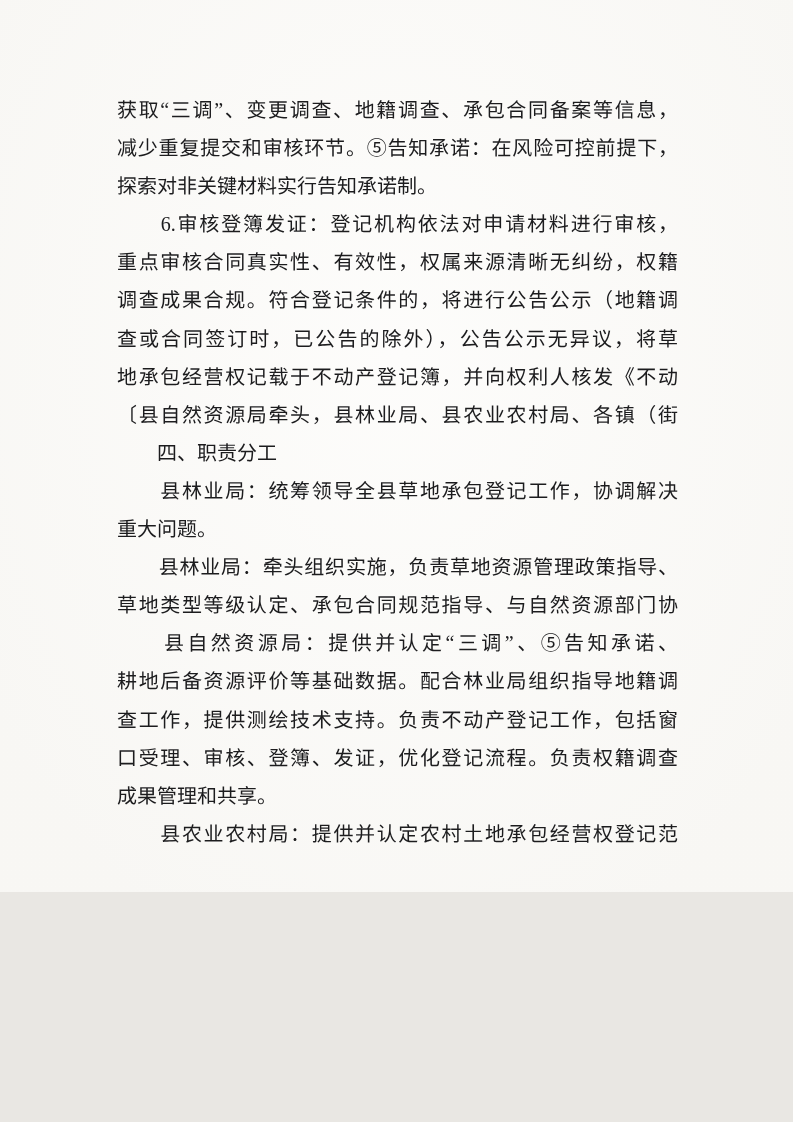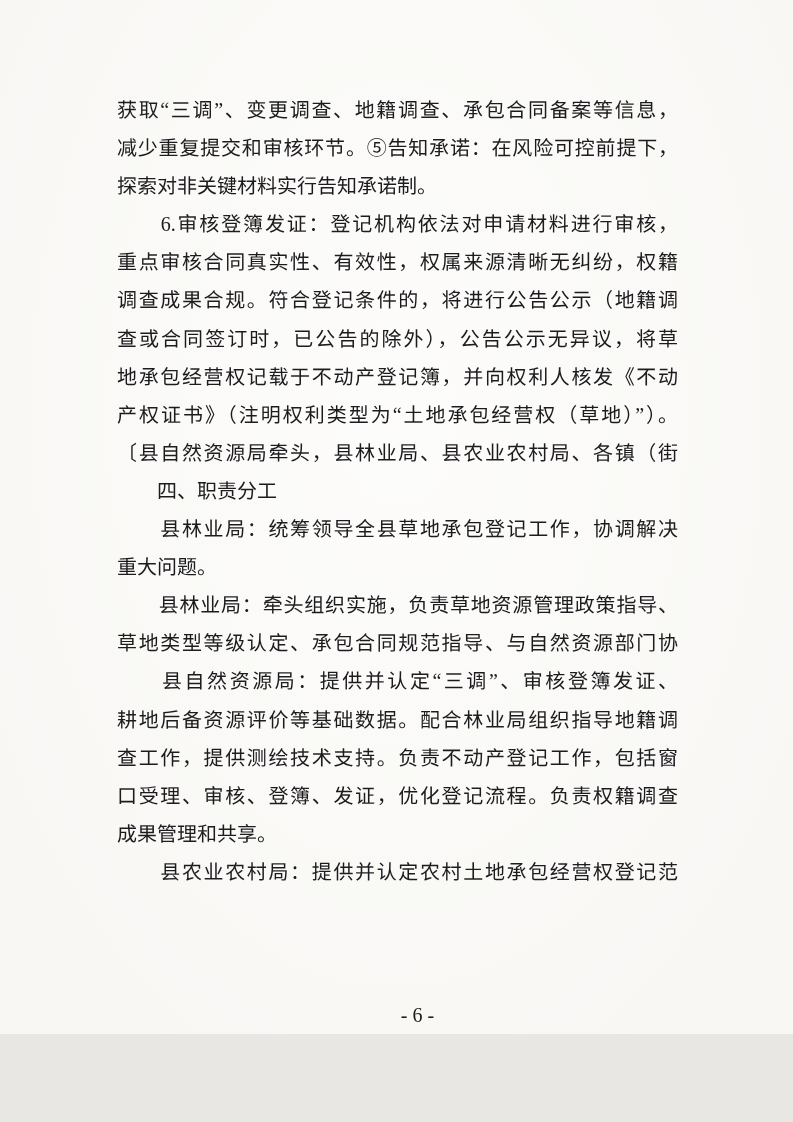--- a/index.html
+++ b/index.html
@@ -8,21 +8,21 @@
   }
   *{box-sizing:border-box;}
   html,body{margin:0;padding:0;}
   body{
     width:793px;height:1122px;
     background:#e9e7e3;
     font-family:"Liberation Serif","DejaVu Serif",serif;
   }
   .page{
     position:relative;
-    width:793px;height:1034px;
+    width:793px;height:892px;
     background:
       radial-gradient(ellipse at 50% 40%, rgba(255,255,255,0.5), rgba(0,0,0,0.012) 85%),
       var(--paper);
     color:var(--ink);
     overflow:hidden;
   }
   .text-block{
     position:absolute;
     left:117px;
     top:91px;
@@ -58,28 +58,27 @@
 <div class="page">
   <div class="text-block" id="lines-container">
       <div class="line fill"><span>获取“三调”、变更调查、地籍调查、承包合同备案等信息，</span></div>
       <div class="line fill"><span>减少重复提交和审核环节。⑤告知承诺：在风险可控前提下，</span></div>
       <div class="line end"><span>探索对非关键材料实行告知承诺制。</span></div>
       <div class="line fill"><span>　　</span><span class="b">6.审核登簿发证：</span><span>登记机构依法对申请材料进行审核，</span></div>
       <div class="line fill"><span>重点审核合同真实性、有效性，权属来源清晰无纠纷，权籍</span></div>
       <div class="line fill"><span>调查成果合规。符合登记条件的，将进行公告公示（地籍调</span></div>
       <div class="line fill"><span>查或合同签订时，已公告的除外），公告公示无异议，将草</span></div>
       <div class="line fill"><span>地承包经营权记载于不动产登记簿，并向权利人核发《不动</span></div>
-      <div class="line fill"><span>产权证书》（注明权利类型为“土地承包经营权（草地）”）。</span></div>
       <div class="line fill"><span class="b">〔县自然资源局牵头，县林业局、县农业农村局、各镇（街</span></div>
       <div class="line end"><span>　　</span><span class="b">四、职责分工</span></div>
       <div class="line fill"><span>　　</span><span class="b">县林业局：</span><span>统筹领导全县草地承包登记工作，协调解决</span></div>
       <div class="line end"><span>重大问题。</span></div>
       <div class="line fill"><span>　　</span><span class="b">县林业局：</span><span>牵头组织实施，负责草地资源管理政策指导、</span></div>
       <div class="line fill"><span>草地类型等级认定、承包合同规范指导、与自然资源部门协</span></div>
-      <div class="line fill"><span>　　</span><span class="b">县自然资源局：</span><span>提供并认定“三调”、审核登簿发证、</span></div>
+      <div class="line fill"><span>　　</span><span class="b">县自然资源局：</span><span>提供并认定“三调”、⑤告知承诺、</span></div>
       <div class="line fill"><span>耕地后备资源评价等基础数据。配合林业局组织指导地籍调</span></div>
       <div class="line fill"><span>查工作，提供测绘技术支持。负责不动产登记工作，包括窗</span></div>
       <div class="line fill"><span>口受理、审核、登簿、发证，优化登记流程。负责权籍调查</span></div>
       <div class="line end"><span>成果管理和共享。</span></div>
       <div class="line fill"><span>　　</span><span class="b">县农业农村局：</span><span>提供并认定农村土地承包经营权登记范</span></div>
     </div>
   <div class="footer">- 6 -</div>
 </div>
 
 </body></html>

